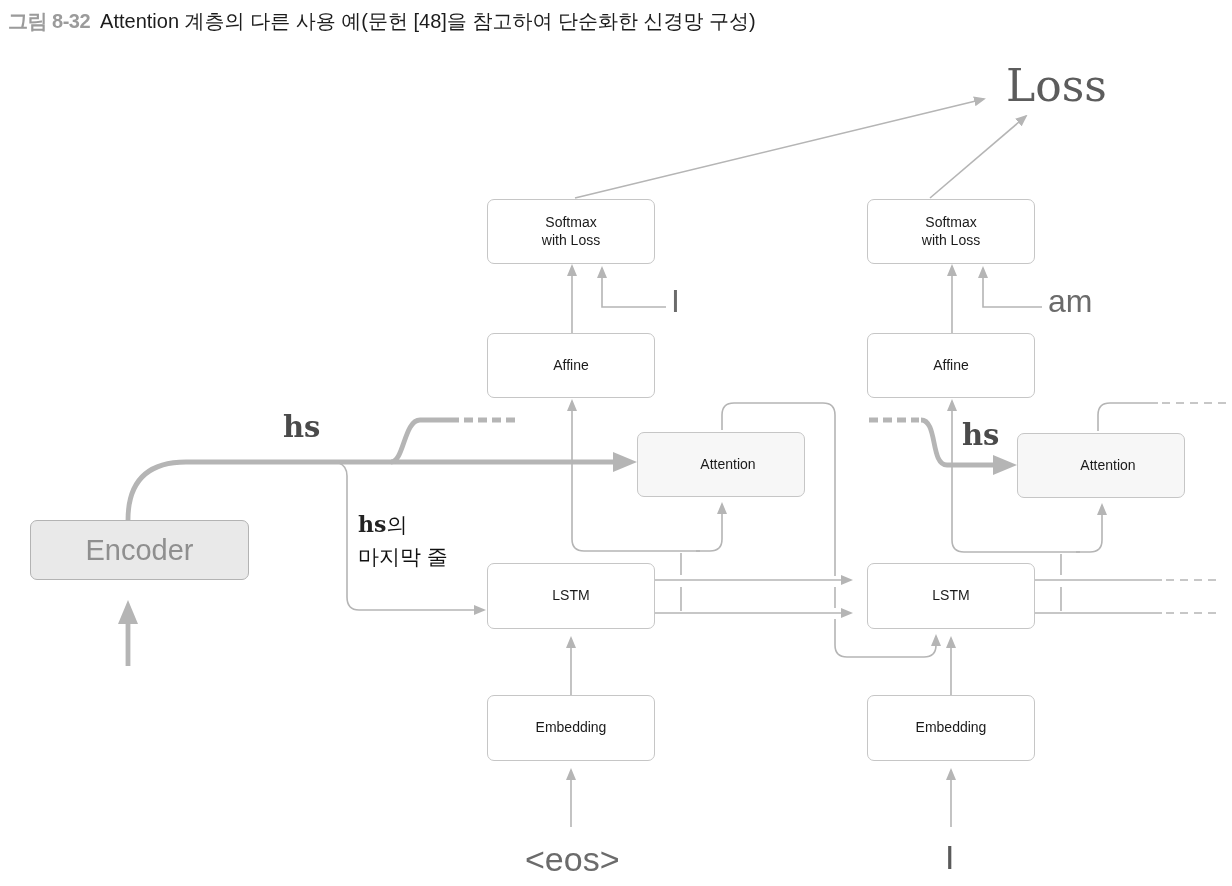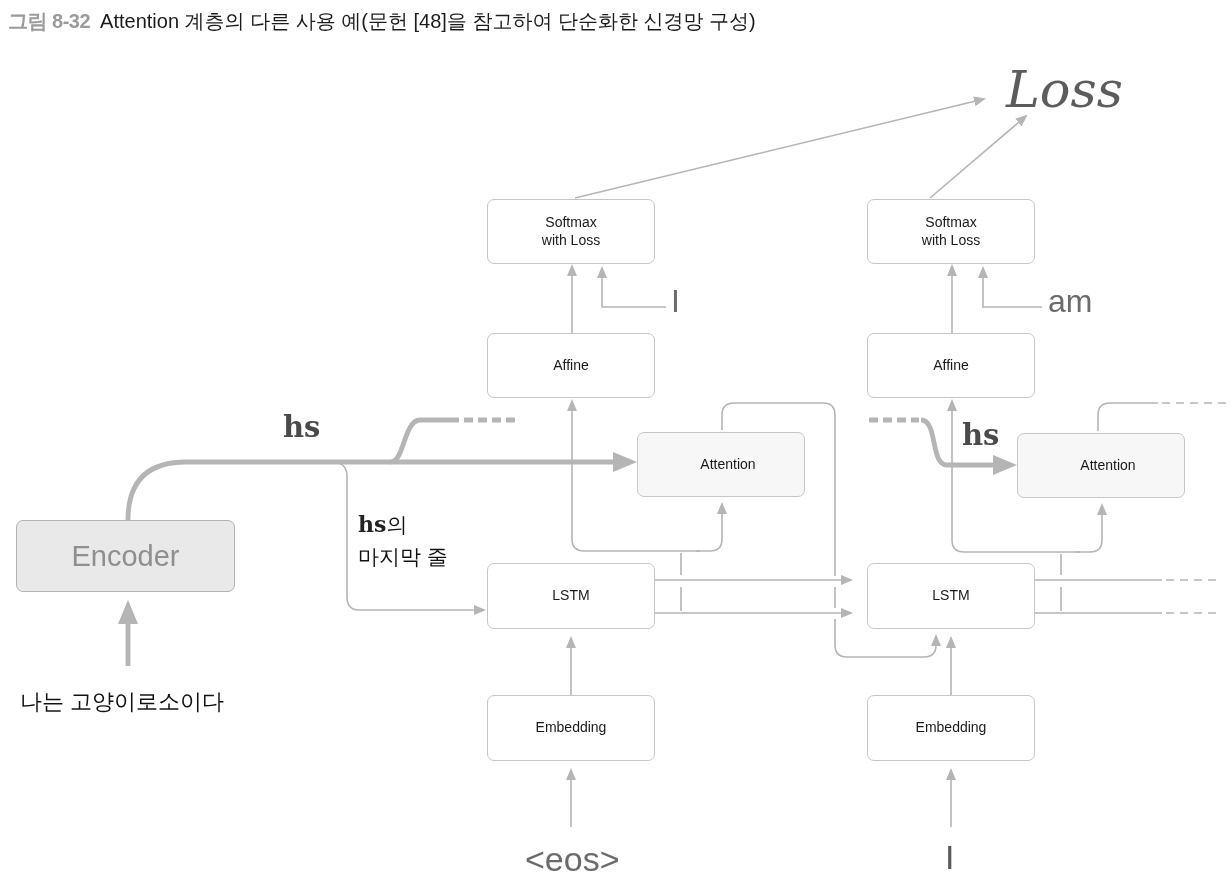--- a/index.html
+++ b/index.html
@@ -13,21 +13,21 @@
   #wires{position:absolute;left:0;top:0;width:1232px;height:886px;}
   .title{position:absolute;left:8px;top:8px;font-size:20px;white-space:nowrap;}
   .title .fig{color:var(--fig-label);font-weight:bold;margin-right:10px;letter-spacing:-0.5px;}
   .title .cap{color:#1c1c1c;}
   .box{position:absolute;border:1.5px solid var(--box-border);border-radius:7px;background:#fff;
        display:flex;align-items:center;justify-content:center;text-align:center;
        font-size:14px;color:#1a1a1a;line-height:1.25;}
   .box.attn{background:var(--attn-fill);padding-left:14px;}
   .box.enc{background:var(--enc-fill);border-color:#b3b3b3;color:var(--enc-text);font-size:29px;}
   .lbl{position:absolute;white-space:nowrap;}
-  .loss{font-family:"DejaVu Serif",serif;font-style:italic;font-size:51px;color:var(--loss-text);}
+  .loss{font-family:"DejaVu Serif",serif;font-size:44px;color:var(--loss-text);}
   .word{font-size:32px;color:var(--gray-label);}
   .hs{font-family:"DejaVu Serif",serif;font-weight:bold;font-size:29px;color:var(--hs-text);}
   .kr-black{font-size:22px;color:#111;}
   .hslast{font-size:21px;color:#111;line-height:1.5;}
   .hslast .hs-inline{font-family:"DejaVu Serif",serif;font-weight:bold;font-size:22px;color:#222;}
   .bottom-word{font-size:34px;color:var(--gray-label);}
   .bottom-word.dark{color:#5a5a5a;}
   svg path{fill:none;stroke:var(--line);}
   .thin{stroke-width:1.6px;}
   .thick{stroke-width:4.8px;}
@@ -86,21 +86,21 @@
     <path class="thin" d="M1042,307 H983 V268" marker-end="url(#athin)"></path>
     <path class="thin" d="M930,198 L1026,116" marker-end="url(#athin)"></path>
     <path class="thin" d="M1098,431 V415 Q1098,403 1110,403 H1158"></path>
     <path class="dashthin" d="M1162,403 H1230"></path>
   </svg>
 
   <div class="title">
     <span class="fig">그림 8-32</span><span class="cap">Attention 계층의 다른 사용 예(문헌 [48]을 참고하여 단순화한 신경망 구성)</span>
   </div>
 
-  <div class="box enc" style="left:16px;top:520px;width:219px;height:72px;">
+  <div class="box enc" style="left:30px;top:520px;width:219px;height:60px;">
     <span>Encoder</span>
   </div>
 
   <div class="box" style="left:487px;top:199px;width:168px;height:65px;">
     <span><span>Softmax</span><br>
     <span>with Loss</span></span>
   </div>
   <div class="box" style="left:867px;top:199px;width:168px;height:65px;">
     <span><span>Softmax</span><br>
     <span>with Loss</span></span>
@@ -140,18 +140,17 @@
   <div class="lbl word" style="left:1048px;top:283px;text-align:right;">am</div>
 
   <div class="lbl hs" style="left:283px;top:410px;">hs</div>
   <div class="lbl hs" style="left:962px;top:418px;">hs</div>
 
   <div class="lbl hslast" style="left:358px;top:508px;">
     <span class="hs-inline">hs</span><span>의</span><br>
     <span>마지막 줄</span>
   </div>
 
-  <div class="lbl kr-black" style="left:20px;top:687px;">나는 고양이로소이다</div>
 
   <div class="lbl bottom-word" style="left:525px;top:840px;">&lt;eos&gt;</div>
   <div class="lbl bottom-word dark" style="left:945px;top:838px;">I</div>
 
 </div>
 
 </body></html>

